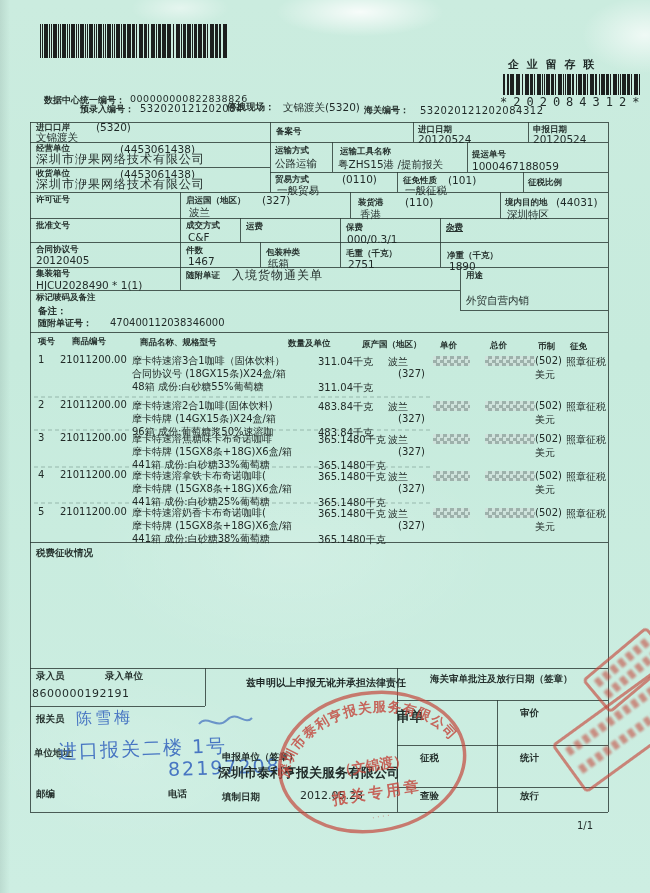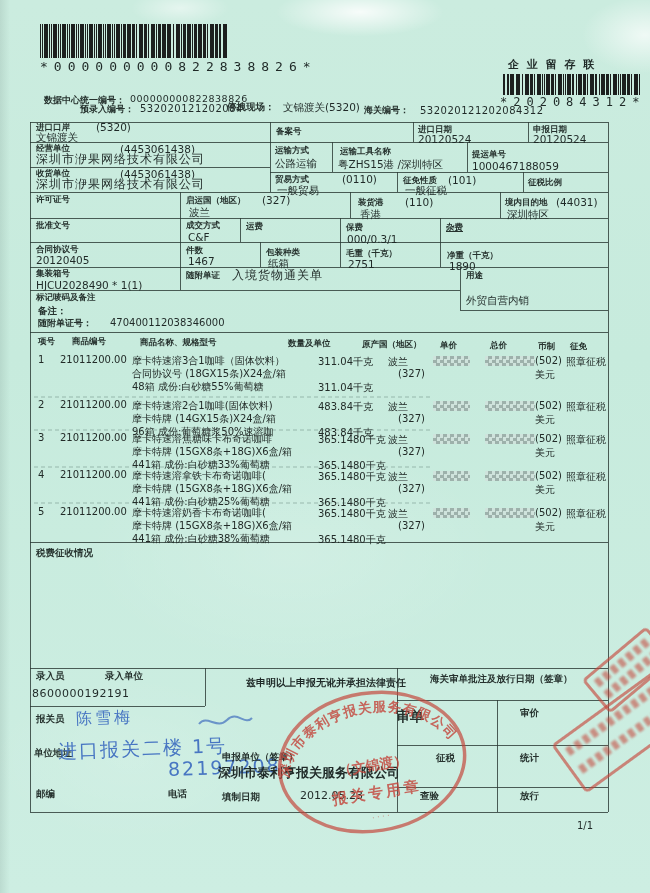--- a/index.html
+++ b/index.html
@@ -31,21 +31,20 @@
   .estamp{position:absolute;border:3px solid rgba(198,66,55,.62);border-radius:5px;filter:blur(.5px);}
   .estamp .r{position:absolute;left:6px;right:6px;height:9px;background:repeating-linear-gradient(90deg, rgba(198,66,55,.55) 0 6px, transparent 6px 10px);filter:blur(.8px);}
   .stamp-wrap{position:absolute;left:272px;top:682px;width:200px;height:158px;transform:rotate(-9deg);opacity:.8;}
 </style>
 </head>
 <body>
 
 <div id="page">
 
   <div class="barcode" style="left:40px;top:24px;width:286px;height:34px;"><i style="width:1px;margin-right:1px"></i><i style="width:1px;margin-right:1px"></i><i style="width:4px;margin-right:1px"></i><i style="width:1px;margin-right:1px"></i><i style="width:1px;margin-right:1px"></i><i style="width:4px;margin-right:1px"></i><i style="width:1px;margin-right:1px"></i><i style="width:1px;margin-right:1px"></i><i style="width:4px;margin-right:1px"></i><i style="width:1px;margin-right:1px"></i><i style="width:1px;margin-right:1px"></i><i style="width:4px;margin-right:1px"></i><i style="width:1px;margin-right:1px"></i><i style="width:1px;margin-right:1px"></i><i style="width:4px;margin-right:1px"></i><i style="width:1px;margin-right:1px"></i><i style="width:1px;margin-right:1px"></i><i style="width:4px;margin-right:1px"></i><i style="width:1px;margin-right:1px"></i><i style="width:1px;margin-right:1px"></i><i style="width:4px;margin-right:1px"></i><i style="width:1px;margin-right:1px"></i><i style="width:1px;margin-right:1px"></i><i style="width:4px;margin-right:1px"></i><i style="width:1px;margin-right:1px"></i><i style="width:1px;margin-right:1px"></i><i style="width:4px;margin-right:1px"></i><i style="width:1px;margin-right:1px"></i><i style="width:3px;margin-right:1px"></i><i style="width:4px;margin-right:1px"></i><i style="width:3px;margin-right:1px"></i><i style="width:1px;margin-right:2px"></i><i style="width:4px;margin-right:1px"></i><i style="width:3px;margin-right:1px"></i><i style="width:1px;margin-right:2px"></i><i style="width:4px;margin-right:1px"></i><i style="width:1px;margin-right:1px"></i><i style="width:3px;margin-right:1px"></i><i style="width:4px;margin-right:1px"></i><i style="width:4px;margin-right:2px"></i><i style="width:1px;margin-right:2px"></i><i style="width:4px;margin-right:1px"></i><i style="width:1px;margin-right:1px"></i><i style="width:3px;margin-right:1px"></i><i style="width:4px;margin-right:1px"></i><i style="width:1px;margin-right:1px"></i><i style="width:3px;margin-right:1px"></i><i style="width:4px;margin-right:1px"></i><i style="width:3px;margin-right:1px"></i><i style="width:1px;margin-right:2px"></i><i style="width:4px;margin-right:1px"></i><i style="width:3px;margin-right:1px"></i><i style="width:2px;margin-right:2px"></i><i style="width:4px;margin-right:2px"></i></div>
-  <div class="val mono" style="left:40px;top:60px;font-size:13px;letter-spacing:6px;">*000000000822838826*</div>
   <div class="lbl" style="left:44px;top:95px;font-size:9px;">数据中心统一编号：</div>
   <div class="val" style="left:130px;top:94px;font-size:9.5px;letter-spacing:.5px;">000000000822838826</div>
 
 
   <div class="val" style="left:508px;top:59px;font-size:11px;font-weight:700;letter-spacing:2px;">企 业 留 存 联</div>
   <div class="barcode" style="left:503px;top:74px;width:138px;height:21px;"><i style="width:2px;margin-right:2px"></i><i style="width:2px;margin-right:1px"></i><i style="width:4px;margin-right:2px"></i><i style="width:4px;margin-right:2px"></i><i style="width:1px;margin-right:2px"></i><i style="width:4px;margin-right:1px"></i><i style="width:3px;margin-right:1px"></i><i style="width:1px;margin-right:2px"></i><i style="width:4px;margin-right:1px"></i><i style="width:1px;margin-right:1px"></i><i style="width:1px;margin-right:1px"></i><i style="width:4px;margin-right:1px"></i><i style="width:3px;margin-right:1px"></i><i style="width:1px;margin-right:2px"></i><i style="width:4px;margin-right:1px"></i><i style="width:1px;margin-right:1px"></i><i style="width:1px;margin-right:1px"></i><i style="width:4px;margin-right:1px"></i><i style="width:2px;margin-right:2px"></i><i style="width:1px;margin-right:1px"></i><i style="width:4px;margin-right:1px"></i><i style="width:3px;margin-right:1px"></i><i style="width:1px;margin-right:2px"></i><i style="width:4px;margin-right:1px"></i><i style="width:2px;margin-right:2px"></i><i style="width:1px;margin-right:1px"></i><i style="width:4px;margin-right:1px"></i><i style="width:3px;margin-right:1px"></i><i style="width:1px;margin-right:2px"></i><i style="width:4px;margin-right:1px"></i><i style="width:1px;margin-right:1px"></i><i style="width:1px;margin-right:1px"></i><i style="width:4px;margin-right:1px"></i><i style="width:3px;margin-right:1px"></i><i style="width:1px;margin-right:2px"></i><i style="width:4px;margin-right:1px"></i><i style="width:1px;margin-right:1px"></i></div>
   <div class="val mono" style="left:500px;top:96px;font-size:12px;letter-spacing:6px;">*202084312*</div>
 
   <div class="lbl" style="left:80px;top:104px;font-size:9px;">预录入编号：</div>
   <div class="val" style="left:140px;top:103px;font-size:10px;letter-spacing:.5px;">532020121202084</div>
@@ -72,21 +71,21 @@
   <div class="val" style="left:418px;top:133px;">20120524</div>
   <div class="lbl" style="left:533px;top:125px;">申报日期</div>
   <div class="val" style="left:533px;top:133px;">20120524</div>
 
   <div class="lbl" style="left:36px;top:144px;">经营单位</div>
   <div class="val" style="left:120px;top:143px;">(4453061438)</div>
   <div class="val big" style="left:36px;top:153px;">深圳市洢果网络技术有限公司</div>
   <div class="lbl" style="left:275px;top:146px;">运输方式</div>
   <div class="val" style="left:275px;top:157px;">公路运输</div>
   <div class="lbl" style="left:340px;top:147px;">运输工具名称</div>
-  <div class="val" style="left:338px;top:158px;">粤ZHS15港 /深圳特区</div>
+  <div class="val" style="left:338px;top:158px;">粤ZHS15港 /提前报关</div>
   <div class="lbl" style="left:472px;top:150px;">提运单号</div>
   <div class="val" style="left:472px;top:160px;">1000467188059</div>
 
   <div class="lbl" style="left:36px;top:169px;">收货单位</div>
   <div class="val" style="left:120px;top:168px;">(4453061438)</div>
   <div class="val big" style="left:36px;top:178px;">深圳市洢果网络技术有限公司</div>
   <div class="lbl" style="left:275px;top:175px;">贸易方式</div>
   <div class="val" style="left:342px;top:173px;">(0110)</div>
   <div class="val" style="left:277px;top:184px;">一般贸易</div>
   <div class="lbl" style="left:403px;top:176px;">征免性质</div>
@@ -234,21 +233,21 @@
 
   <div class="lbl" style="left:36px;top:671px;font-size:9.5px;">录入员</div>
   <div class="lbl" style="left:105px;top:671px;font-size:9.5px;">录入单位</div>
   <div class="val" style="left:32px;top:688px;font-size:11px;letter-spacing:.5px;">8600000192191</div>
 
   <div class="val" style="left:246px;top:677px;font-size:10px;font-weight:600;">兹申明以上申报无讹并承担法律责任</div>
 
   <div class="lbl" style="left:430px;top:674px;font-size:9.5px;">海关审单批注及放行日期（签章）</div>
   <div class="lbl" style="left:396px;top:708px;font-size:14px;">审单</div>
   <div class="lbl" style="left:520px;top:708px;font-size:9.5px;">审价</div>
-  <div class="lbl" style="left:436px;top:753px;font-size:9.5px;font-family:Liberation Serif, serif;">征税</div>
+  <div class="lbl" style="left:420px;top:753px;font-size:9.5px;font-family:Liberation Serif, serif;">征税</div>
   <div class="lbl" style="left:520px;top:753px;font-size:9.5px;">统计</div>
   <div class="lbl" style="left:420px;top:791px;font-size:9.5px;">查验</div>
   <div class="lbl" style="left:520px;top:791px;font-size:9.5px;">放行</div>
 
   <div class="lbl" style="left:36px;top:714px;font-size:9.5px;">报关员</div>
   <div class="hand" style="left:76px;top:708px;font-size:16px;letter-spacing:3px;">陈雪梅</div>
   <svg style="position:absolute;left:195px;top:712px;" width="60" height="20">
     <path d="M4 12 C 12 2, 22 18, 32 8 S 50 14, 57 6" stroke="#4a76c0" stroke-width="2" fill="none" opacity=".75"></path>
   </svg>
 

